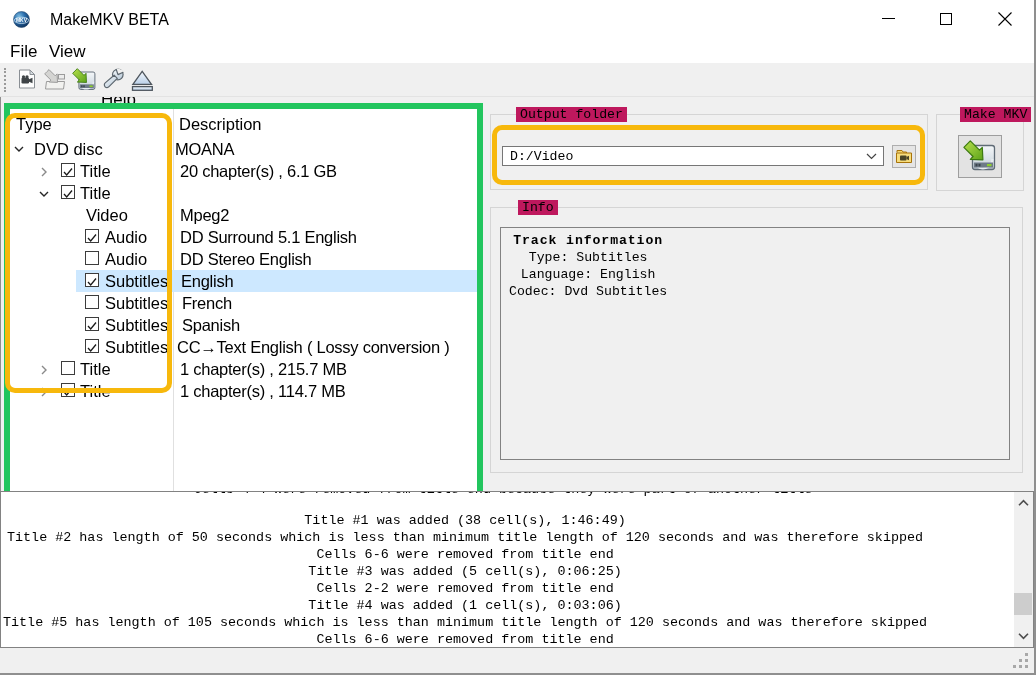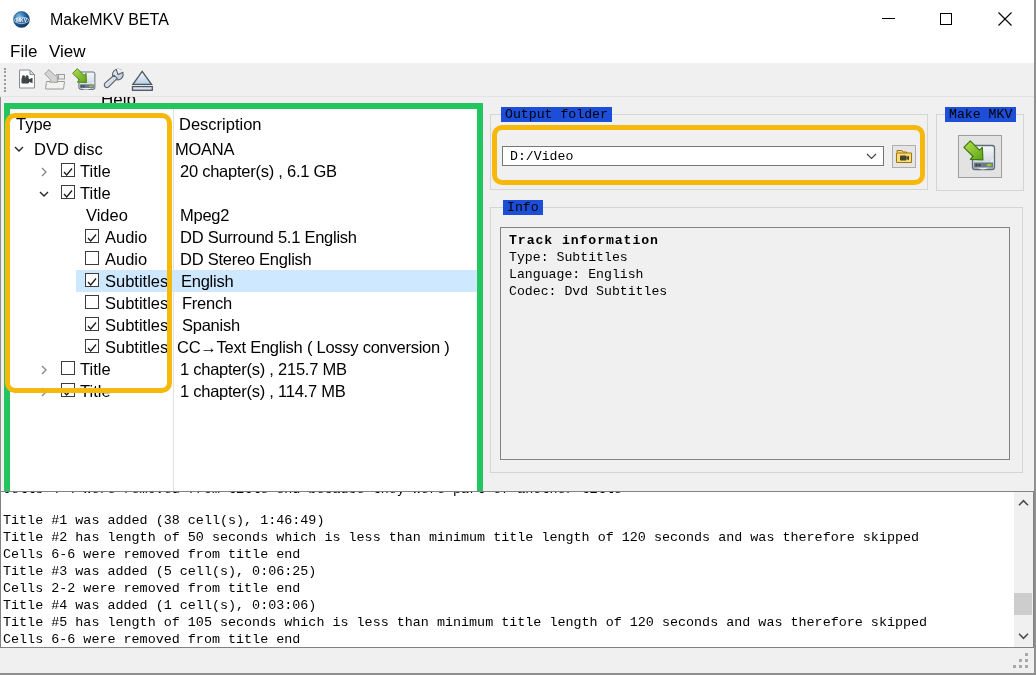--- a/index.html
+++ b/index.html
@@ -1,39 +1,39 @@
 <!DOCTYPE html>
 <html><head>
 <meta charset="utf-8">
 <style>
   html,body{margin:0;padding:0;}
   body{width:1036px;height:675px;position:relative;overflow:hidden;
        font-family:"Liberation Sans",sans-serif;background:#f0f0f0;}
   .abs{position:absolute;}
-  .mono{font-family:"Liberation Mono",monospace;}
+  .mono{font-family:"Liberation Mono",monospace;text-align:center;}
   #win{position:absolute;left:0;top:0;width:1033px;height:672px;
        border:1px solid #8f8f8f;border-right:2px solid #8f8f8f;border-bottom:2px solid #8f8f8f;background:#f0f0f0;}
   #titlebar{position:absolute;left:0;top:0;width:1034px;height:37px;background:#fff;}
   #title{position:absolute;left:35px;top:11px;font-size:16px;color:#000;margin-left:15px;}
   #menubar{position:absolute;left:0;top:37px;width:1034px;height:26px;background:#fff;}
   .menuitem{position:absolute;top:42px;font-size:17px;color:#000;}
   #toolbar{position:absolute;left:0;top:63px;width:1034px;height:33px;background:#f0f0f0;
            border-bottom:1px solid #e3e3e3;}
   #treepanel{position:absolute;left:4px;top:103px;width:467px;height:388px;
              background:#fff;border:6px solid #22c55e;text-decoration:underline;}
   .trow{position:absolute;left:1px;width:465px;height:22px;}
   .ttext{position:absolute;font-size:16.5px;color:#000;top:0px;line-height:22px;white-space:pre;}
   .cb{position:absolute;top:3px;width:12px;height:12px;background:#fff;
       border:1.5px solid #3c3c3c;}
   .logbox{position:absolute;left:0px;top:491px;width:1032px;height:155px;
           background:#fff;border:1px solid #828282;overflow:hidden;}
   .statusbar{position:absolute;left:0;top:648px;width:1034px;height:25px;background:#f0f0f0;}
   .grp{position:absolute;border:1px solid #d5d5d5;}
-  .grplabel{position:absolute;top:-8px;background:#1d4ed8;padding:0 4px;
-            font-family:"Liberation Mono",monospace;font-size:13.2px;color:#000;white-space:pre;}
+  .grplabel{position:absolute;top:-8px;background:#be185d;padding:0 4px;
+            font-family:"Liberation Mono",monospace;font-size:13.2px;color:#000;white-space:pre;margin-left:15px;}
   .orange{position:absolute;border:5px solid #f7b80c;border-radius:10px;}
 </style>
 </head>
 <body>
 <div id="win"></div>
 
 <div id="titlebar"></div>
 <svg class="abs" style="left:13px;top:11px" width="17" height="17" viewBox="0 0 17 17">
   <defs>
     <radialGradient id="ball" cx="35%" cy="30%" r="75%">

